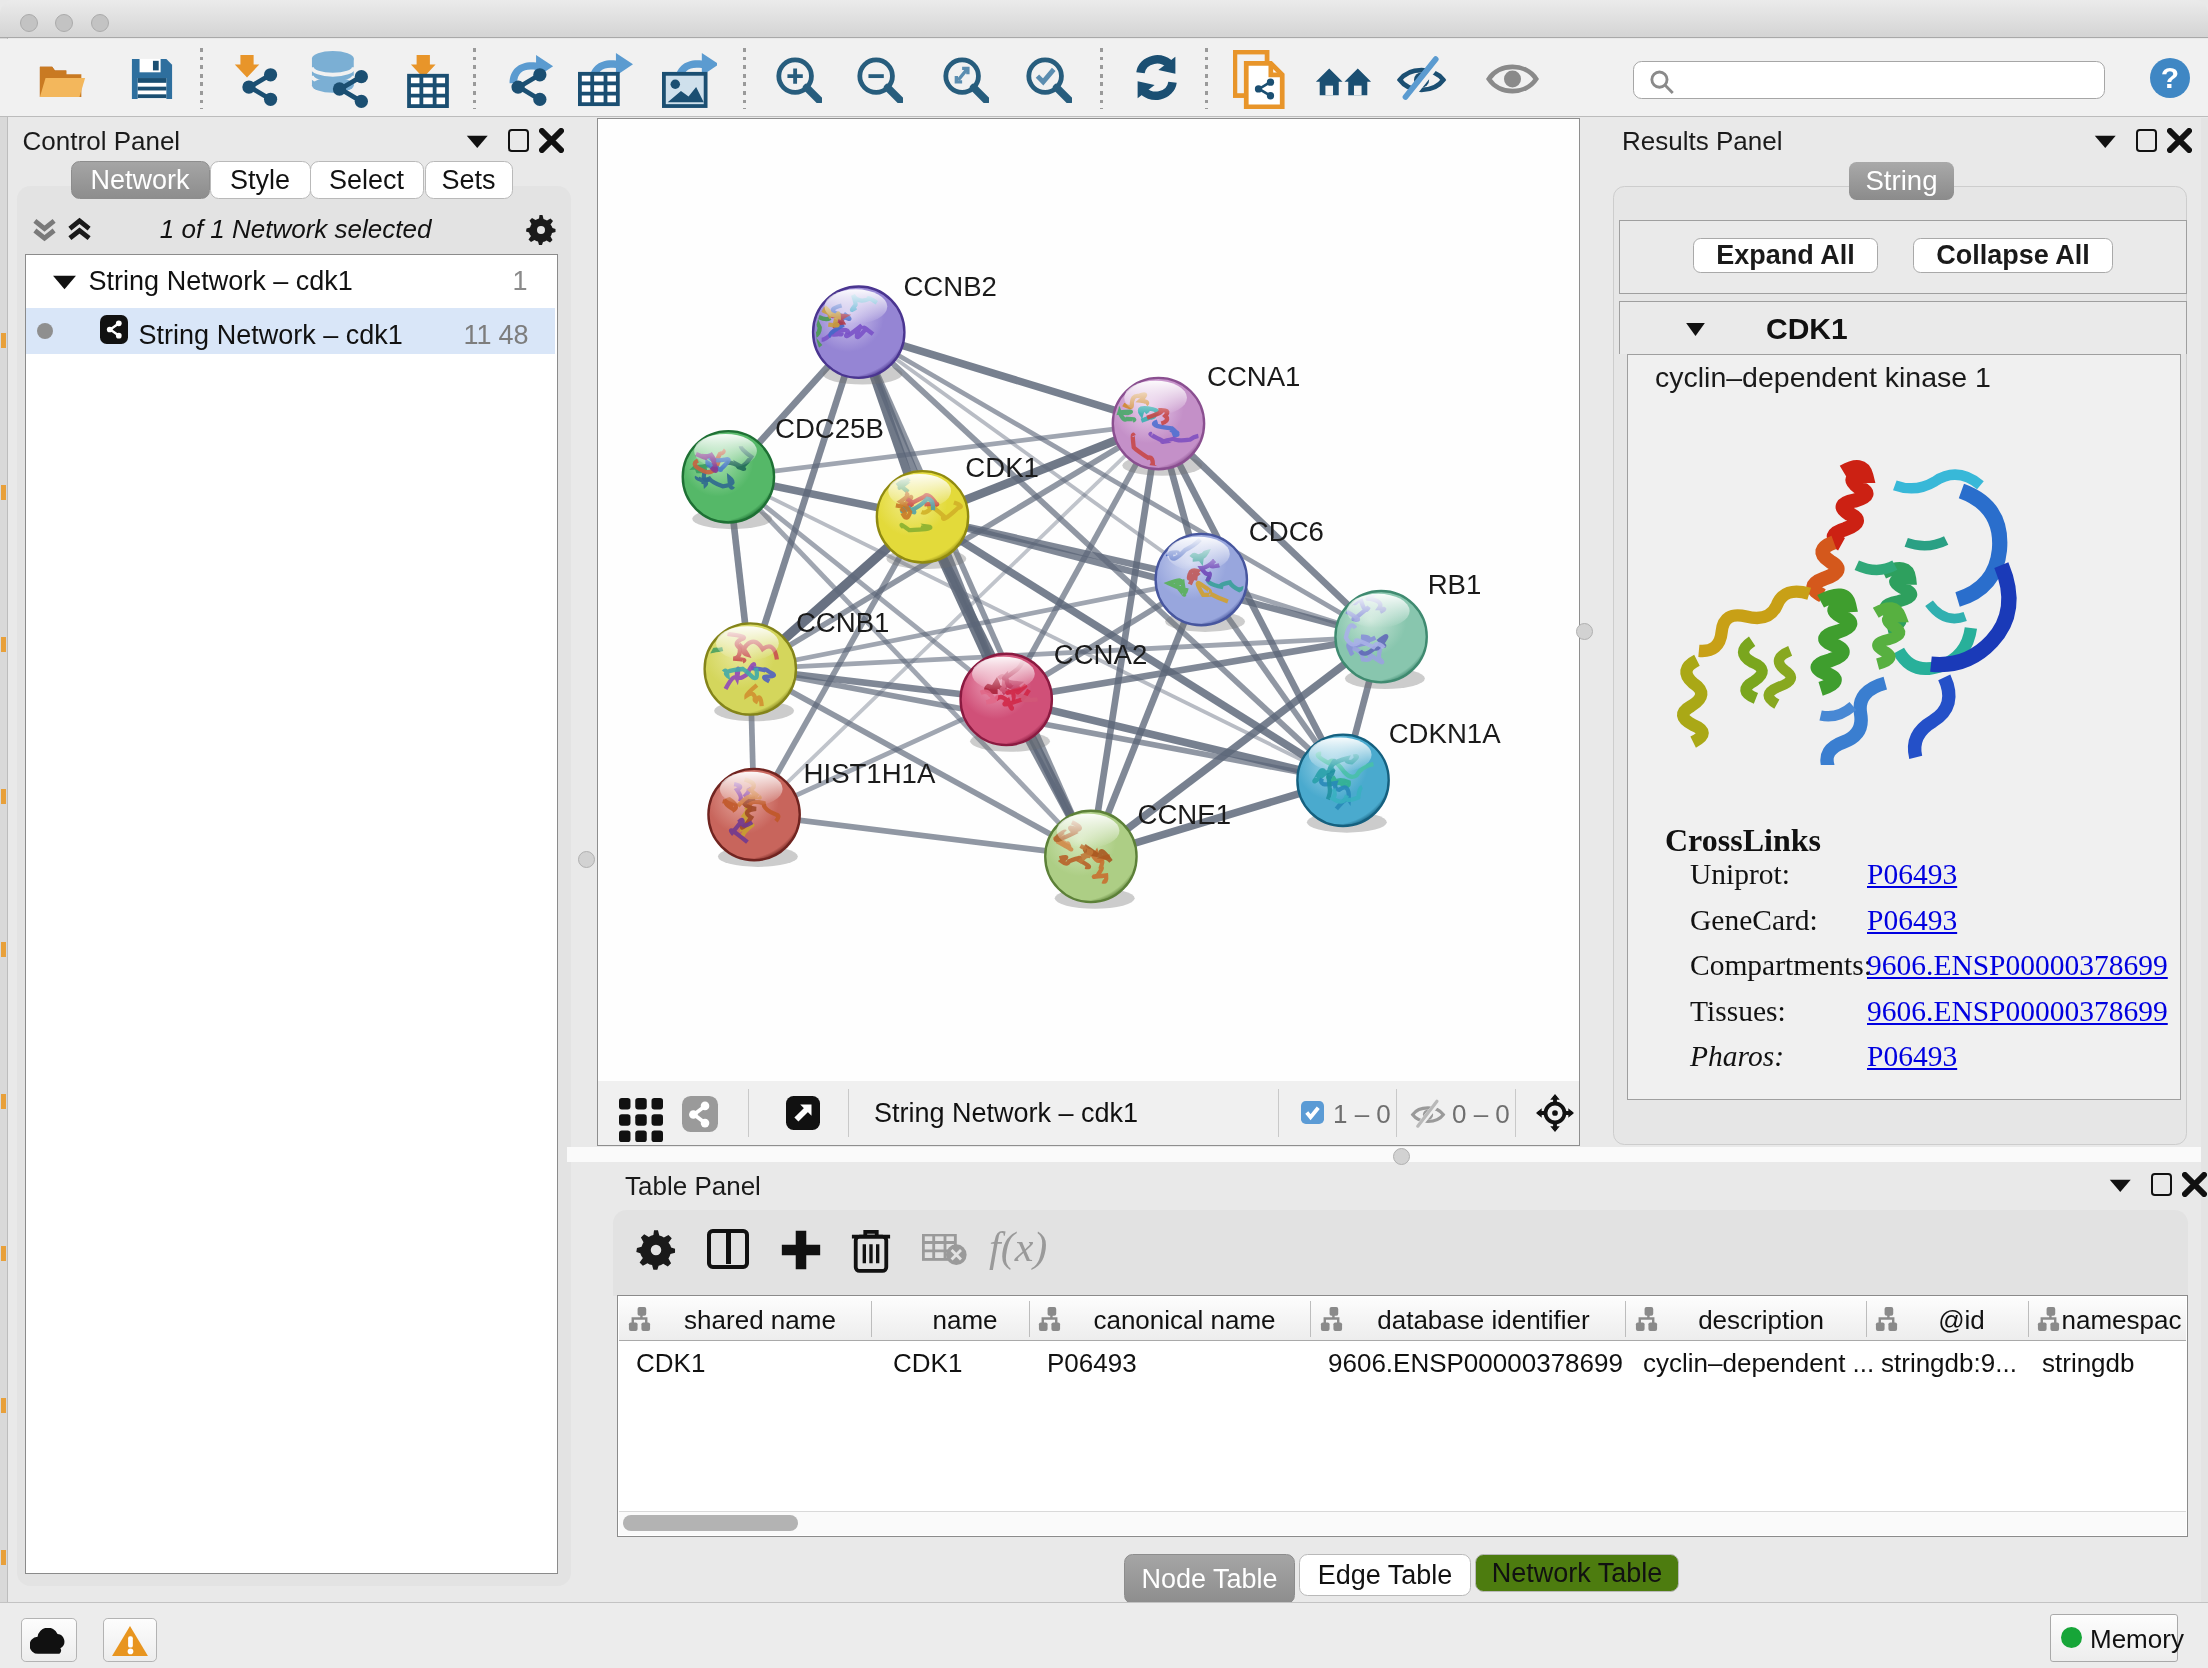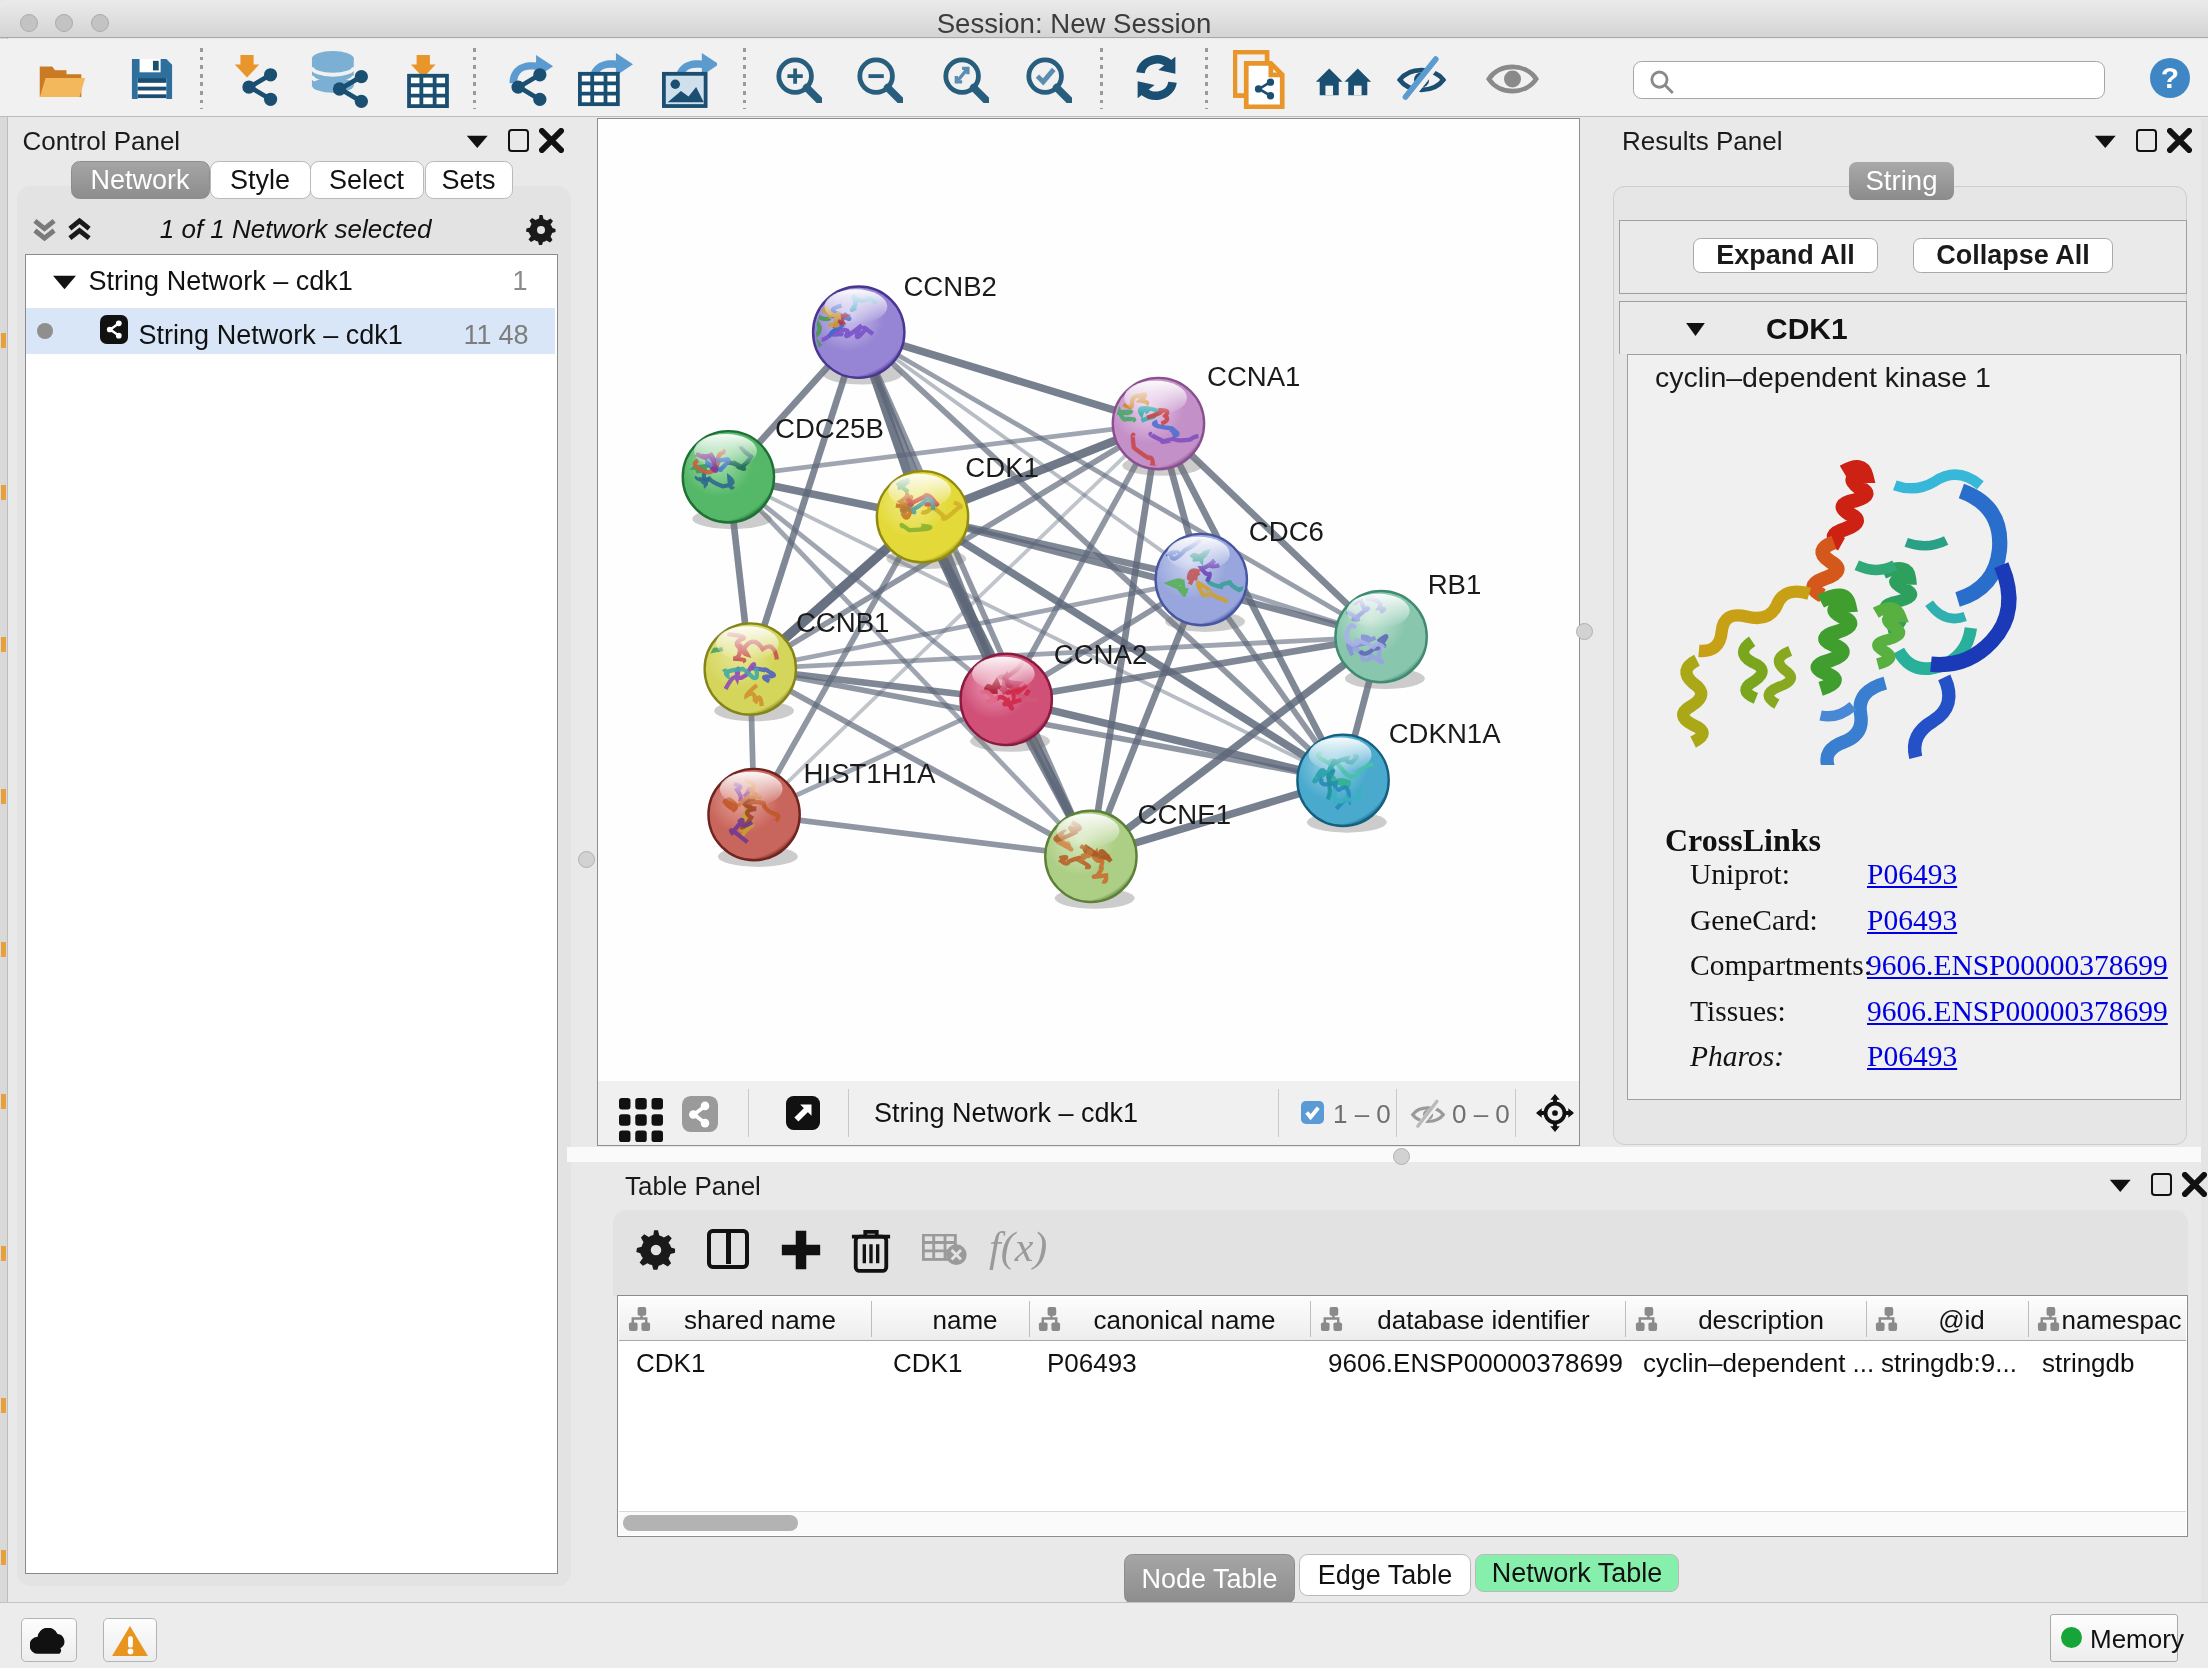--- a/index.html
+++ b/index.html
@@ -50,21 +50,20 @@
     <div class="abs" style="left:1px;top:789px;width:4.8px;height:15px;background:#e8a03a;"></div>
     <div class="abs" style="left:1px;top:942px;width:4.8px;height:15px;background:#e8a03a;"></div>
     <div class="abs" style="left:1px;top:1094px;width:4.8px;height:15px;background:#e8a03a;"></div>
     <div class="abs" style="left:1px;top:1246px;width:4.8px;height:15px;background:#e8a03a;"></div>
     <div class="abs" style="left:1px;top:1398px;width:4.8px;height:15px;background:#e8a03a;"></div>
     <div class="abs" style="left:1px;top:1550px;width:4.8px;height:15px;background:#e8a03a;"></div>
   <div id="titlebar">
     <div class="tl" style="left:20px;"></div>
     <div class="tl" style="left:55px;"></div>
     <div class="tl" style="left:91px;"></div>
-    <div id="title">Session: New Session</div>
   </div>
 
   <div id="toolbar">
     <svg class="abs" style="left:38px;top:20px;" width="49" height="42" viewBox="0 0 52 44">
         <path d="M2 8 L2 40 L8 18 L30 18 L30 12 L18 12 L15 8 Z" fill="#b5651d"></path>
         <path d="M2 8 L15 8 L18 12 L30 12 L30 16 L46 16 L46 40 L2 40 Z" fill="#c97a22"></path>
         <path d="M8 20 L50 20 L44 40 L2 40 Z" fill="#f3b75c"></path>
       </svg>
     <svg class="abs" style="left:130px;top:18px;" width="44" height="44" viewBox="0 0 46 46">
         <path d="M2 2 L38 2 L44 8 L44 44 L2 44 Z" fill="#2e6f9e"></path>
@@ -791,21 +790,21 @@
     <div class="abs" style="left:334px;top:186px;font-size:26px;color:#111;">CDK1</div>
     <div class="abs" style="left:488px;top:186px;font-size:26px;color:#111;">P06493</div>
     <div class="abs" style="left:769px;top:186px;font-size:26px;color:#111;">9606.ENSP00000378699</div>
     <div class="abs" style="left:1084px;top:186px;font-size:26px;color:#111;">cyclin–dependent ...</div>
     <div class="abs" style="left:1322px;top:186px;font-size:26px;color:#111;">stringdb:9...</div>
     <div class="abs" style="left:1483px;top:186px;font-size:26px;color:#111;">stringdb</div>
     <div class="abs" style="left:60px;top:349px;width:1567px;height:24px;background:#fafafa;border-top:1px solid #d9d9d9;"></div>
     <div class="abs" style="left:64px;top:353px;width:175px;height:16px;background:#b3b3b3;border-radius:8.6px;"></div>
     <div class="abs" style="left:565px;top:392px;width:171px;height:50px;background:linear-gradient(#a5a5a5,#8d8d8d);border:1px solid #8d8d8d;border-radius:8.6px;color:#fff;font-size:27px;display:flex;align-items:center;justify-content:center;">Node Table</div>
     <div class="abs" style="left:740px;top:392px;width:172px;height:42px;background:#fff;border:1px solid #b9b9b9;border-radius:8.6px;color:#111;font-size:27px;display:flex;align-items:center;justify-content:center;">Edge Table</div>
-    <div class="abs" style="left:916px;top:392px;width:204px;height:38px;background:#86efac;border:1px solid #b9b9b9;border-radius:8.6px;color:#111;font-size:27px;display:flex;align-items:center;justify-content:center;">Network Table</div>
+    <div class="abs" style="left:916px;top:392px;width:204px;height:38px;background:#4d7c0f;border:1px solid #b9b9b9;border-radius:8.6px;color:#111;font-size:27px;display:flex;align-items:center;justify-content:center;">Network Table</div>
   </div>
 
   <div id="statusbar">
     <div class="abs" style="left:21px;top:15px;width:56px;height:44px;background:linear-gradient(#fdfdfd,#ededed);border:1.9px solid #b3b3b3;border-radius:4.8px;"></div>
     <svg class="abs" style="left:30px;top:25px;" width="38" height="27" viewBox="0 0 40 28">
         <path d="M9 27 a9 9 0 0 1 -1 -18 a11 11 0 0 1 21 -3 a8 8 0 0 1 3 15 q2 3 -1 6 Z" fill="#111"></path>
       </svg>
     <div class="abs" style="left:103px;top:15px;width:54px;height:44px;background:linear-gradient(#fdfdfd,#ededed);border:1.9px solid #b3b3b3;border-radius:4.8px;"></div>
     <svg class="abs" style="left:110px;top:21px;" width="40" height="34" viewBox="0 0 42 36">
         <path d="M21 2 L40 34 L2 34 Z" fill="#e8951f"></path>

